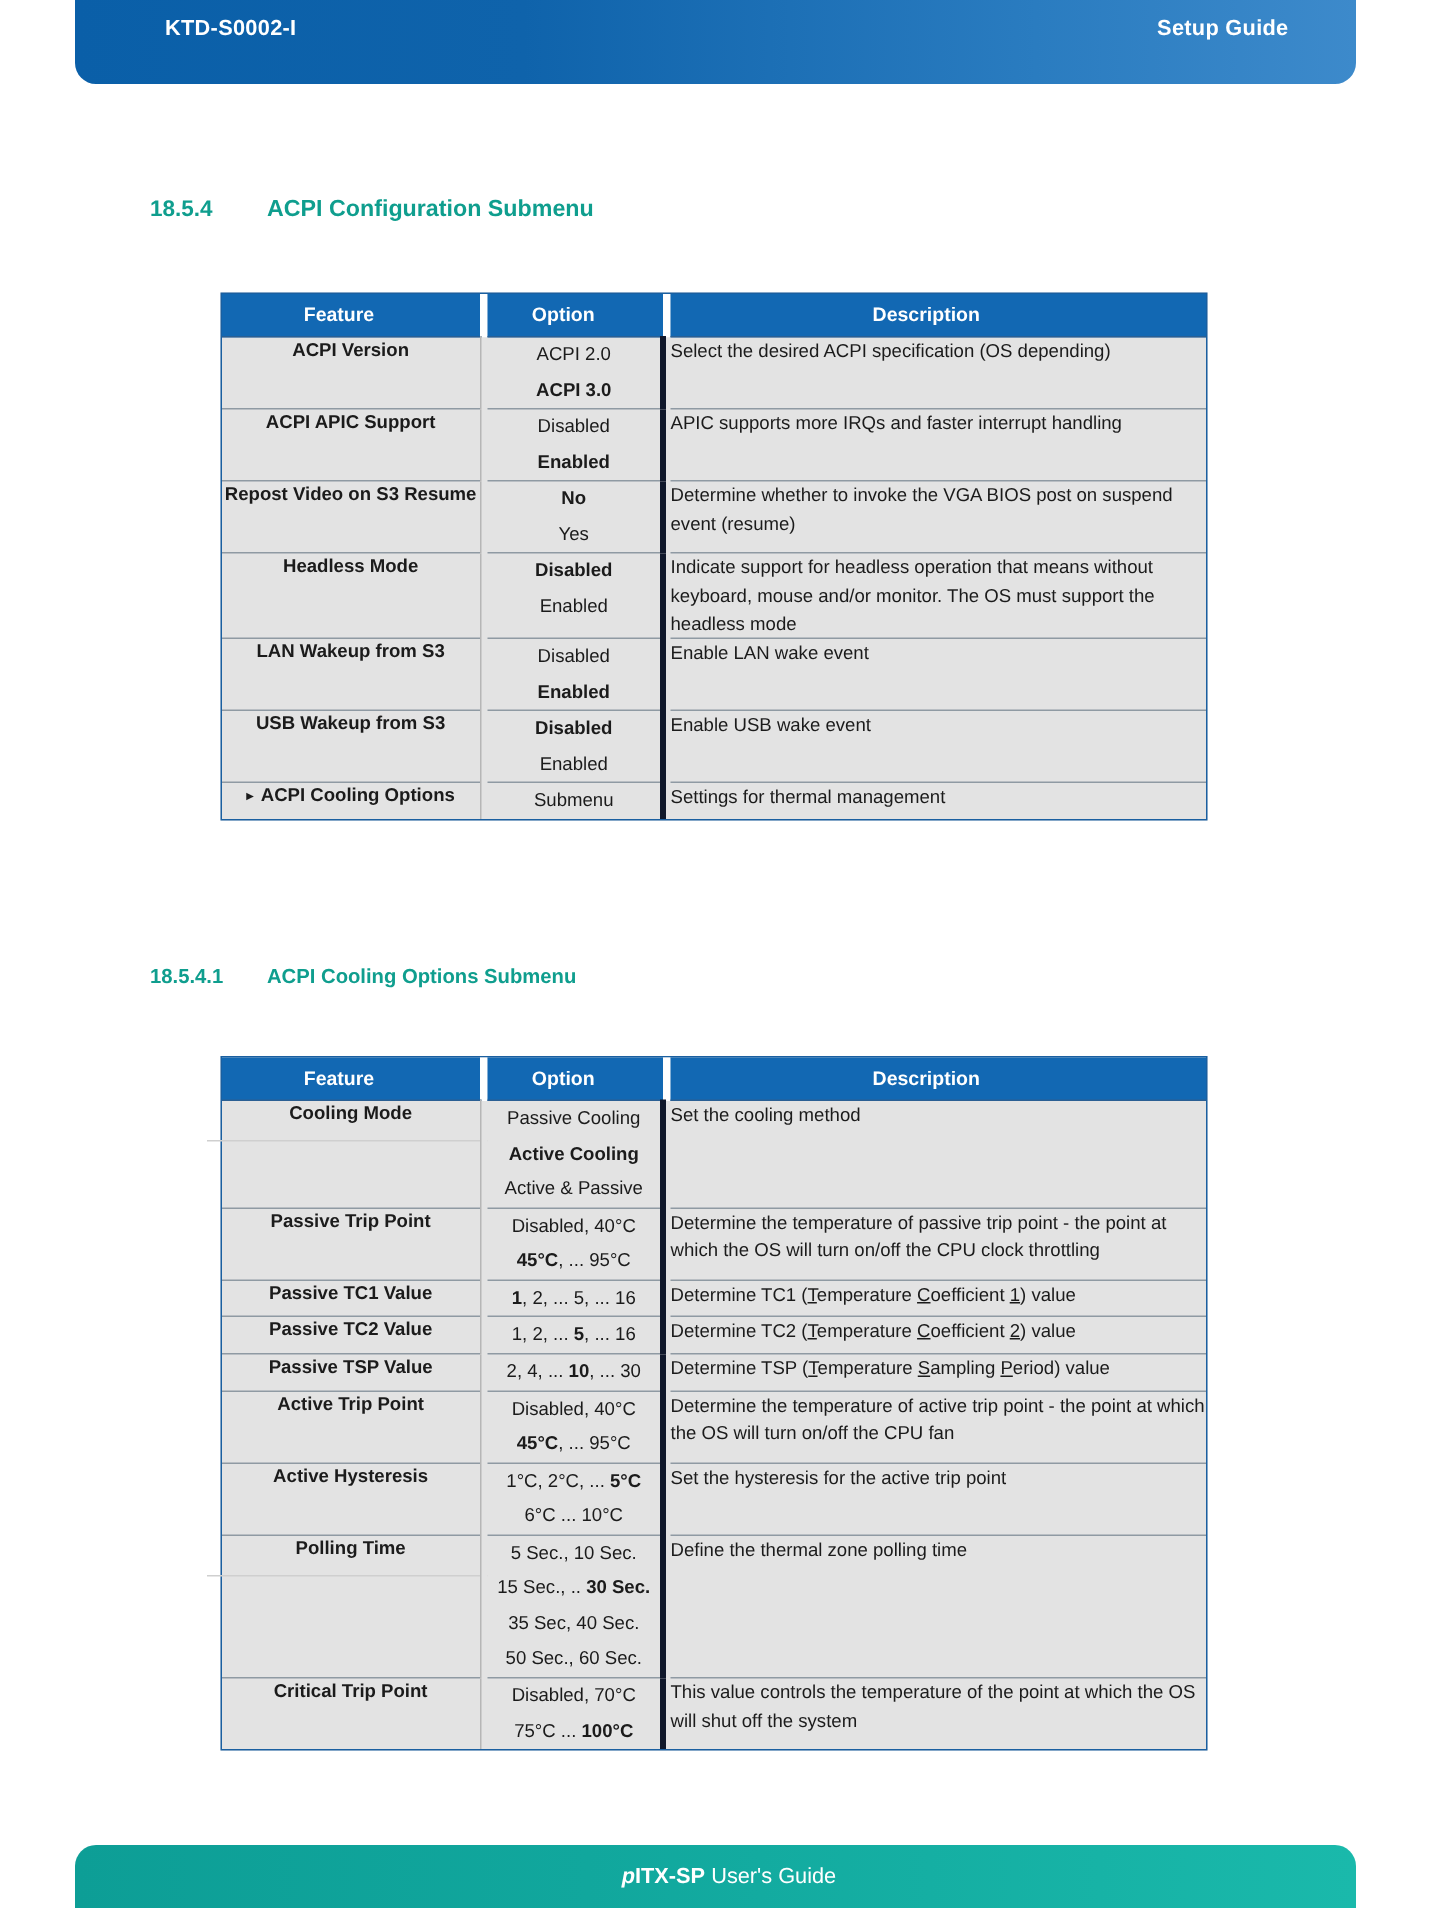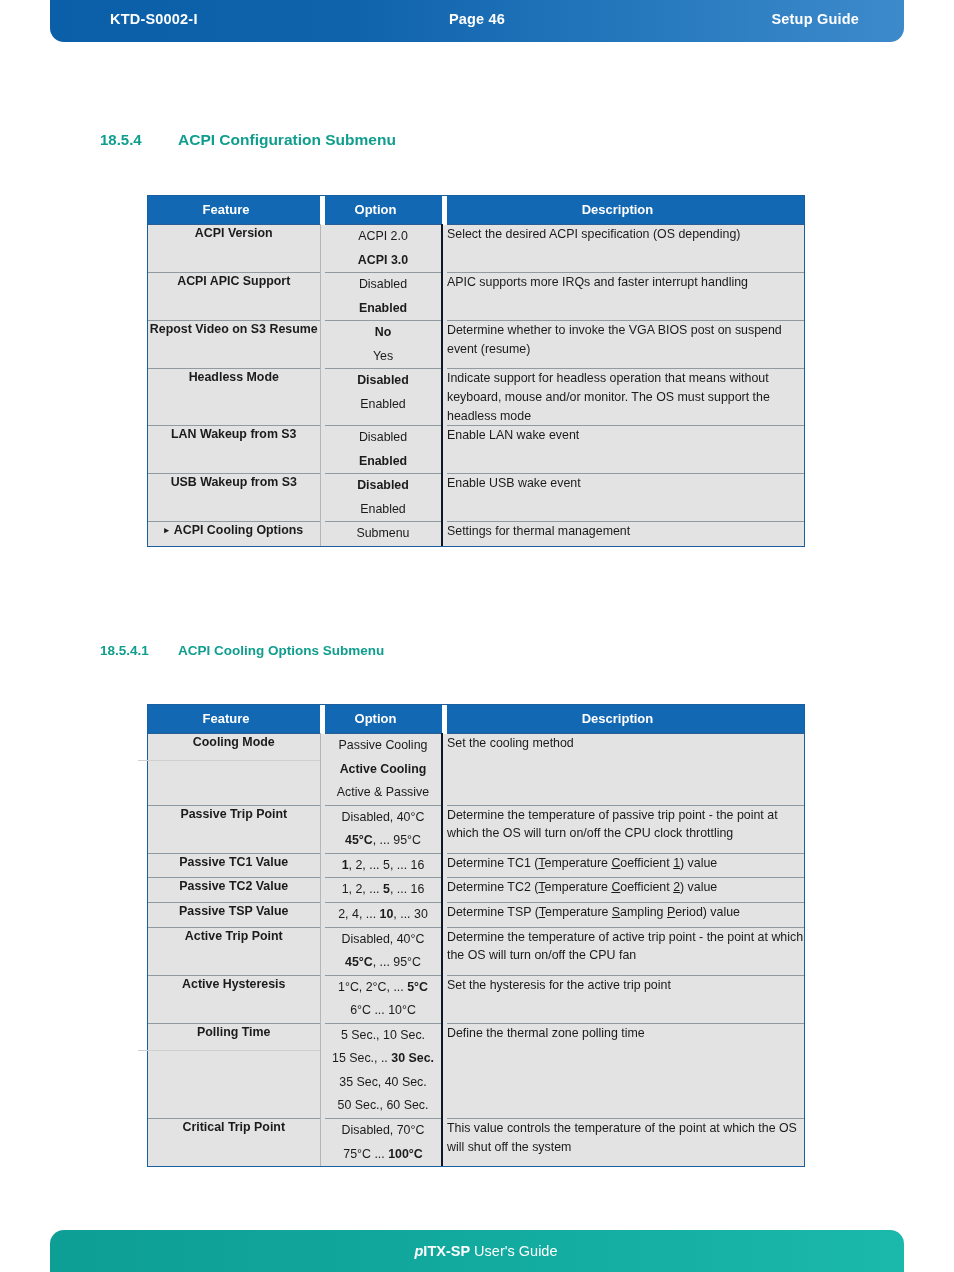--- a/index.html
+++ b/index.html
@@ -12,21 +12,21 @@
     position: relative;
     overflow: hidden;
   }
 
   
   .page-header {
     position: absolute;
     left: 50px;
     top: 0;
     width: 854px;
-    height: 42px;
+    height: 56px;
     background: linear-gradient(to right, #0a5fa8 0%, #0f63ab 35%, #2a7cc0 75%, #3d8acb 100%);
     border-bottom-left-radius: 14px;
     border-bottom-right-radius: 14px;
     color: #ffffff;
   }
   .page-header .hdr-inner {
     position: relative;
     width: 100%;
     height: 100%;
   }
@@ -166,41 +166,40 @@
     margin-right: 5px;
     font-size: 9px;
     vertical-align: 1px;
   }
 
   .cell-option {
     padding: 8px 6px 9px 6px;
     text-align: center;
     font-size: 12.3px;
     line-height: 1.9;
-    border-right: 2px solid #0f172a;
+    border-right: 4px solid #0f172a;
     white-space: nowrap;
   }
   .cell-option .opt-line { display: block; }
   .cell-option b { font-weight: bold; }
 
   .cell-desc {
     padding: 8px 10px 9px 9px;
     font-size: 12.3px;
     line-height: 1.5;
     text-align: left;
   }
   .cell-desc u { text-decoration: underline; }
 </style>
 </head>
 <body>
 
 <div class="page-header">
   <div class="hdr-inner">
     <span class="hdr-left">KTD-S0002-I</span>
-    <span class="hdr-center">Page 46</span>
     <span class="hdr-right">Setup Guide</span>
   </div>
 </div>
 
 <div class="sec-heading h-18-5-4">
   <span class="num">18.5.4</span><span class="ttl">ACPI Configuration Submenu</span>
 </div>
 
 <div class="tbl-wrap" id="table-1">
   <table class="spec">

